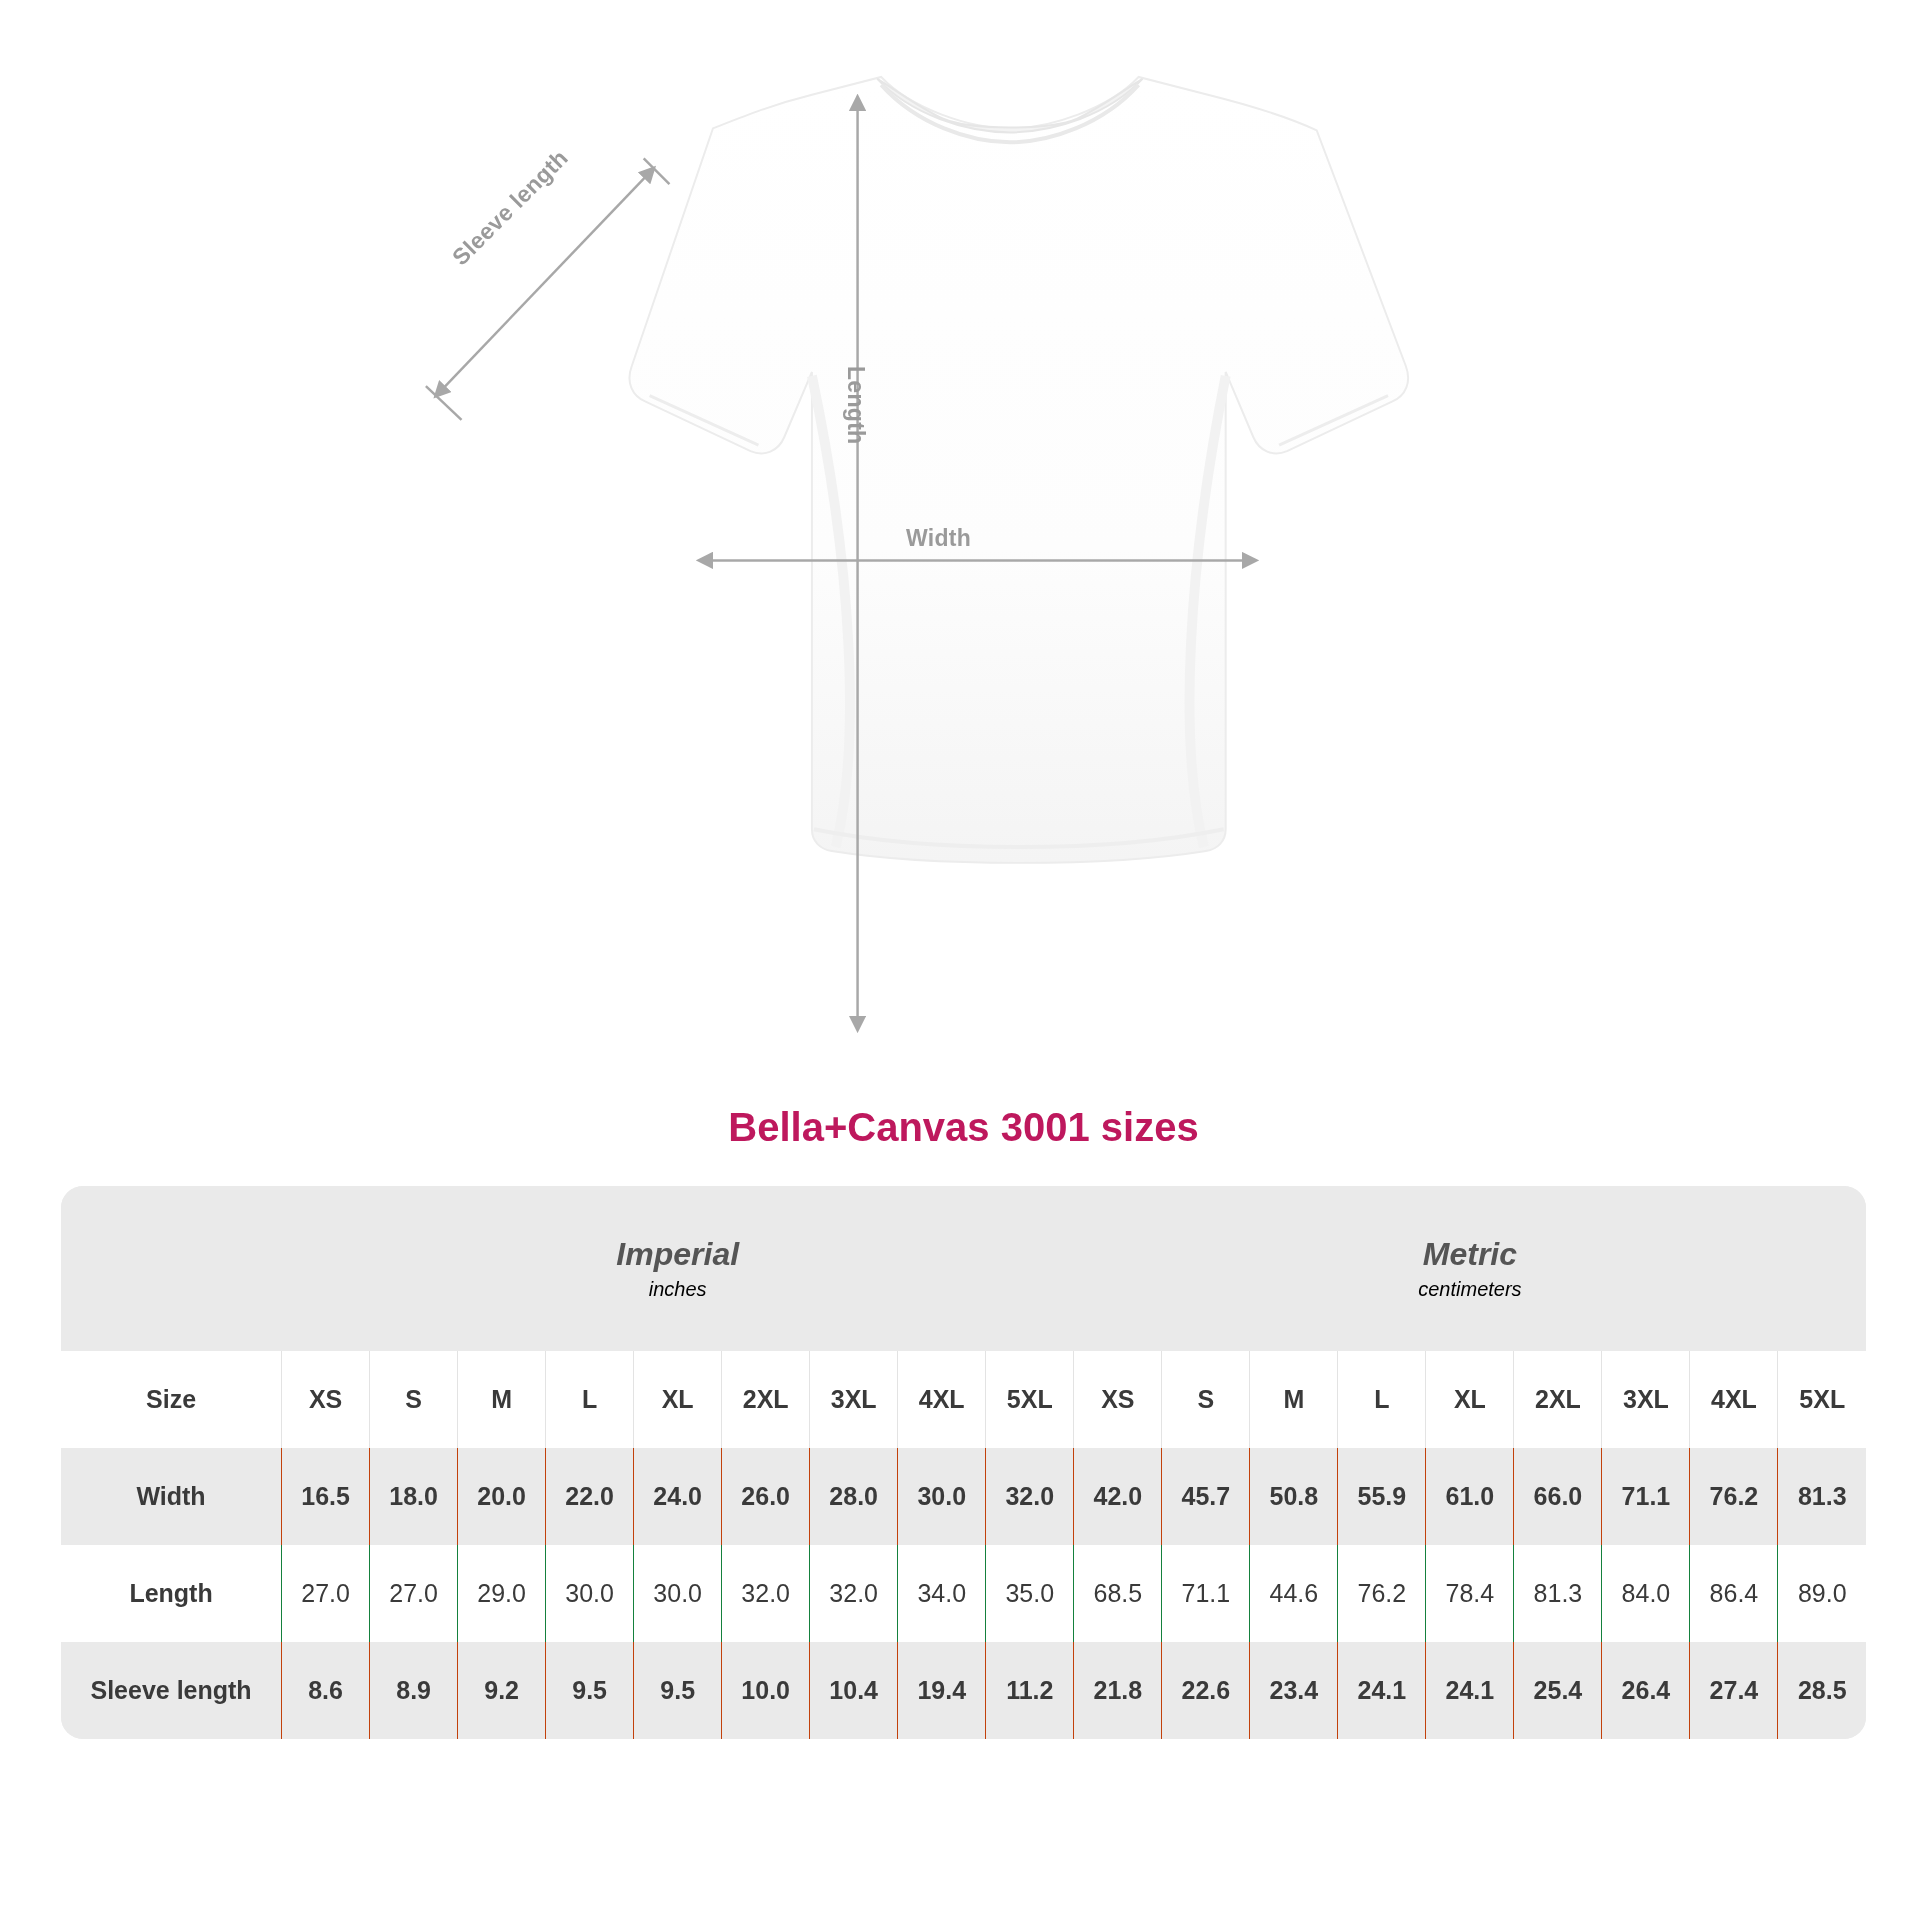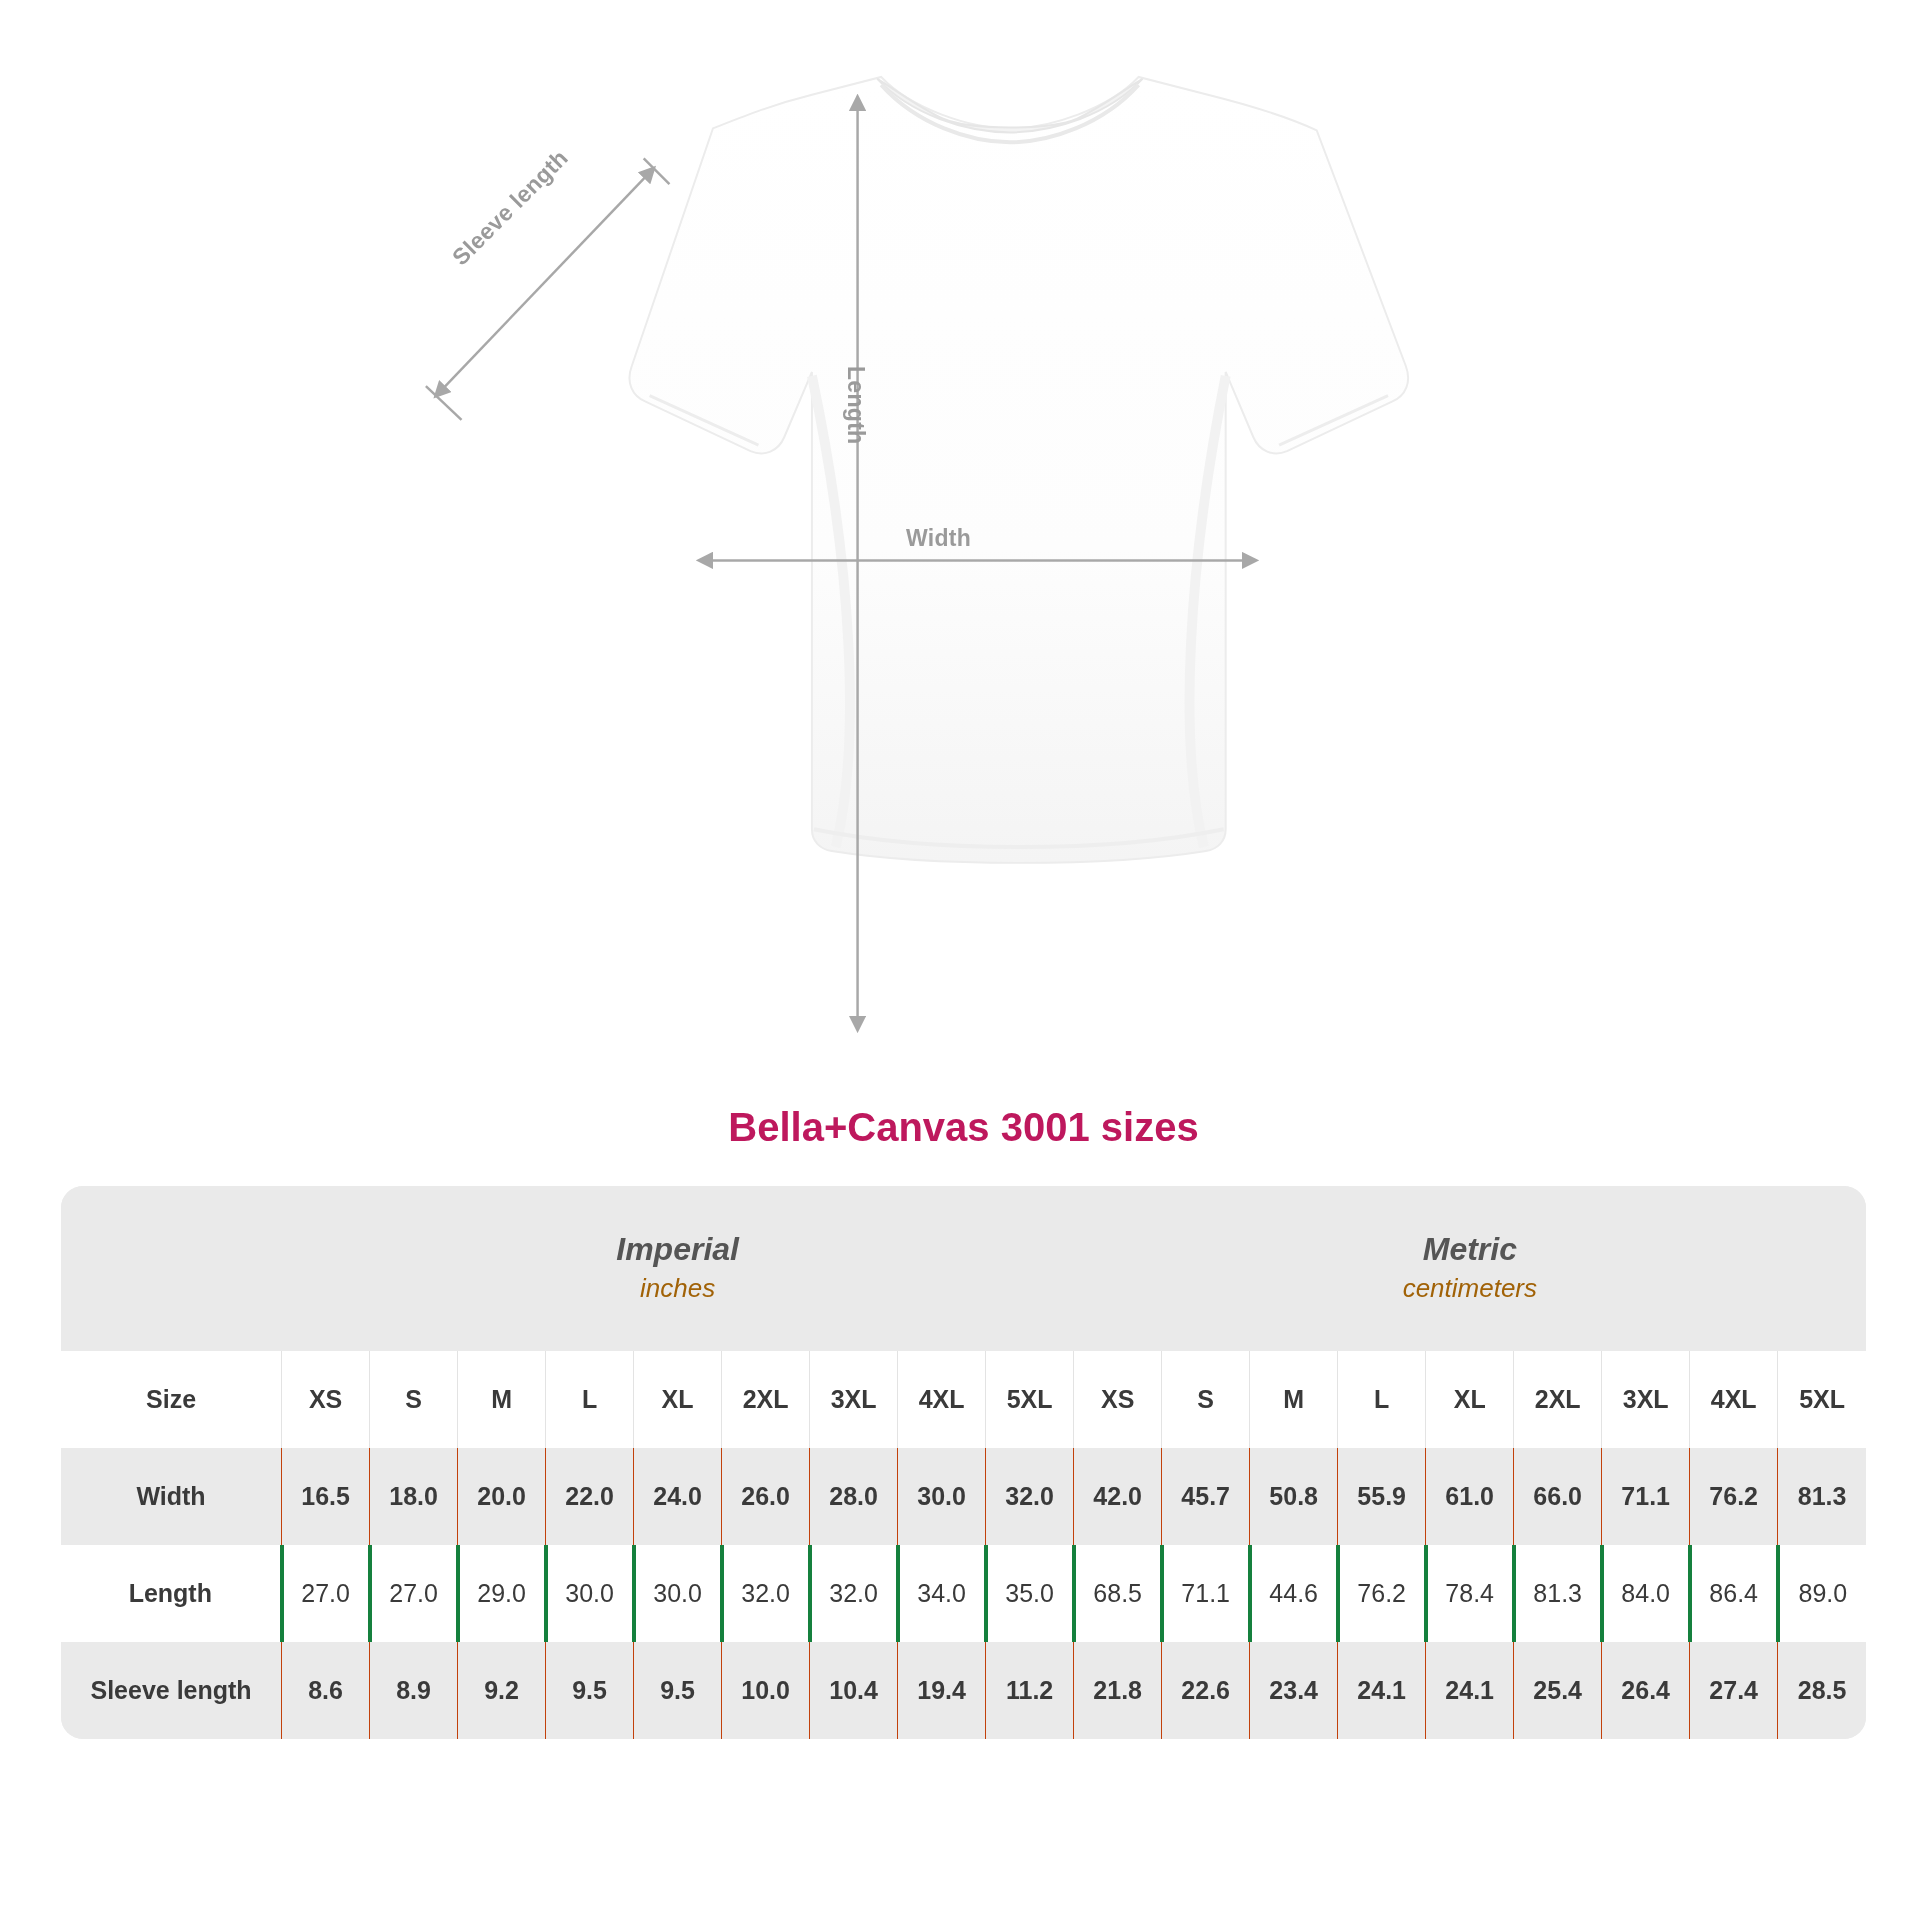--- a/index.html
+++ b/index.html
@@ -105,23 +105,23 @@
     padding: 0;
   }
   .unit-name {
     font-size: 32px;
     font-weight: bold;
     font-style: italic;
     color: #555555;
     line-height: 1.25;
   }
   .unit-sub {
-    font-size: 26px;
+    font-size: 20px;
     font-style: italic;
-    color: #a16207;
+    color: #000000;
     line-height: 1.5;
   }
 
   
   .size-row td {
     height: 95px;
     background: #ffffff;
     font-weight: bold;
     color: #4a4a4a;
     font-size: 26px;
@@ -142,21 +142,21 @@
   }
   .data-row.odd td.rowhead { background: #eaeaea; }
   .data-row.even td.rowhead { background: #ffffff; }
 
   
   .size-row td + td,
   .data-row td + td {
     border-left: 1px solid #e3e3e3;
   }
   .data-row.odd td + td { border-left: 1px solid #c2410c; font-weight: bold; }
-  .data-row.even td + td { border-left: 4px solid #15803d; }
+  .data-row.even td + td { border-left: 1px solid #15803d; }
 
   .col-head { width: 198px; }
   .col-data { width: 79px; }
 </style>
 </head>
 <body>
 
 <div class="page">
 
   <div class="illustration">

